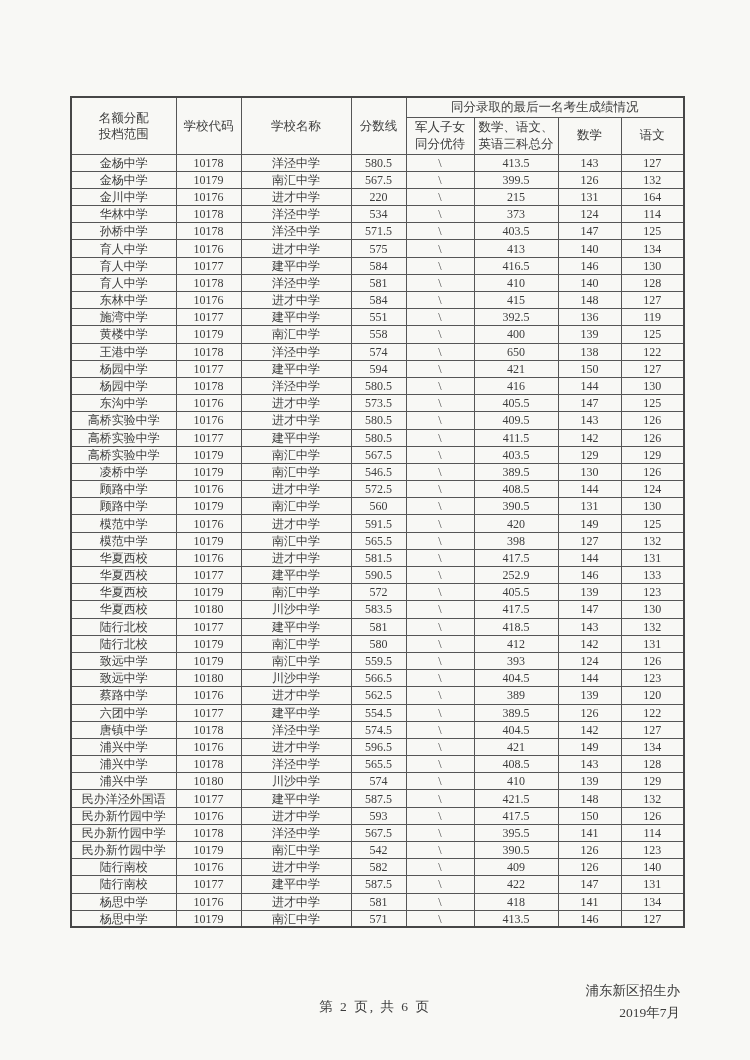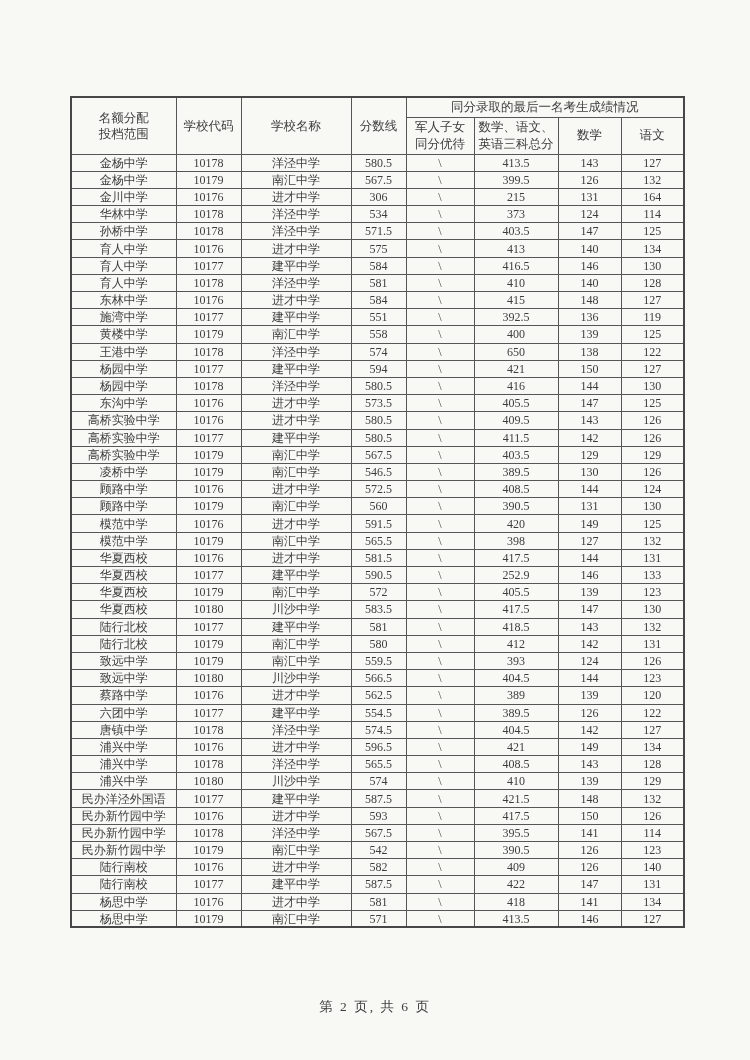--- a/index.html
+++ b/index.html
@@ -96,21 +96,21 @@
           <td>567.5</td>
           <td>\</td>
           <td>399.5</td>
           <td>126</td>
           <td>132</td>
         </tr>
         <tr>
           <td>金川中学</td>
           <td>10176</td>
           <td>进才中学</td>
-          <td>306</td>
+          <td>220</td>
           <td>\</td>
           <td>215</td>
           <td>131</td>
           <td>164</td>
         </tr>
         <tr>
           <td>华林中学</td>
           <td>10178</td>
           <td>洋泾中学</td>
           <td>534</td>
@@ -527,14 +527,18 @@
           <td>\</td>
           <td>413.5</td>
           <td>146</td>
           <td>127</td>
         </tr>
       </tbody>
   </table>
 
   <div class="footer-center">第 2 页, 共 6 页</div>
 
+  <div class="footer-right">
+    <div>浦东新区招生办</div>
+    <div>2019年7月</div>
+  </div>
 
 </div>
 
 </body></html>

